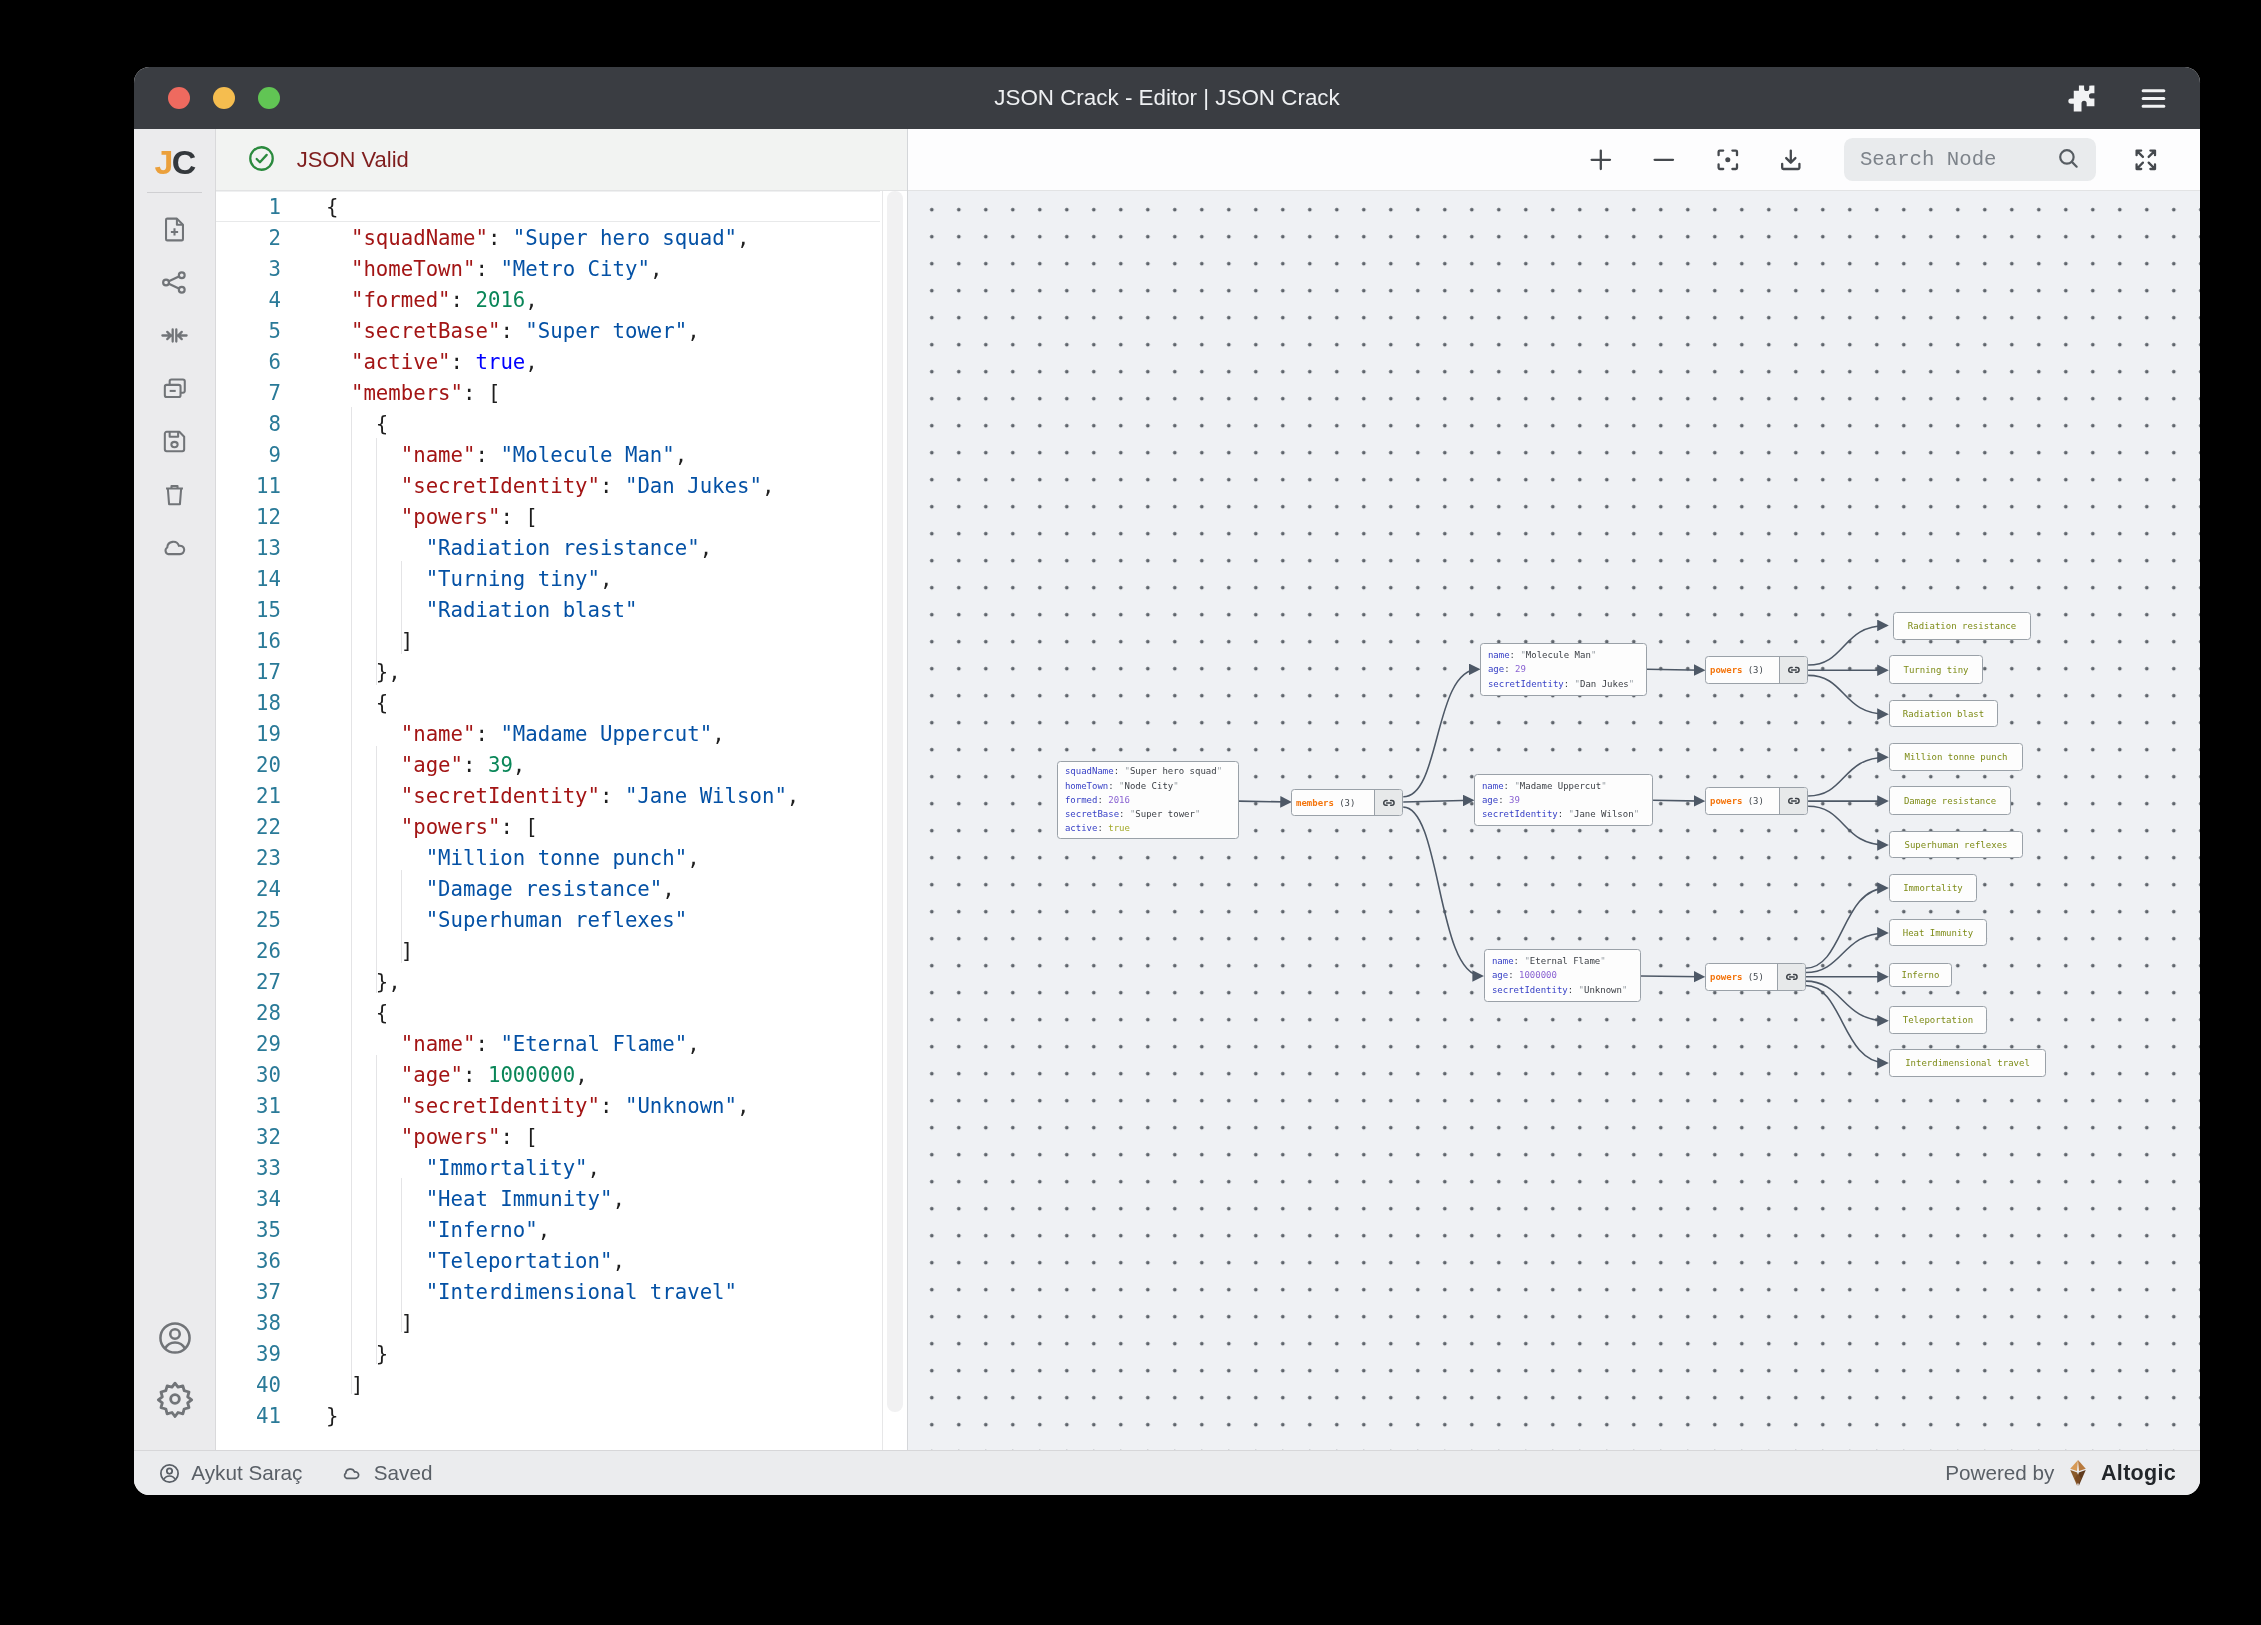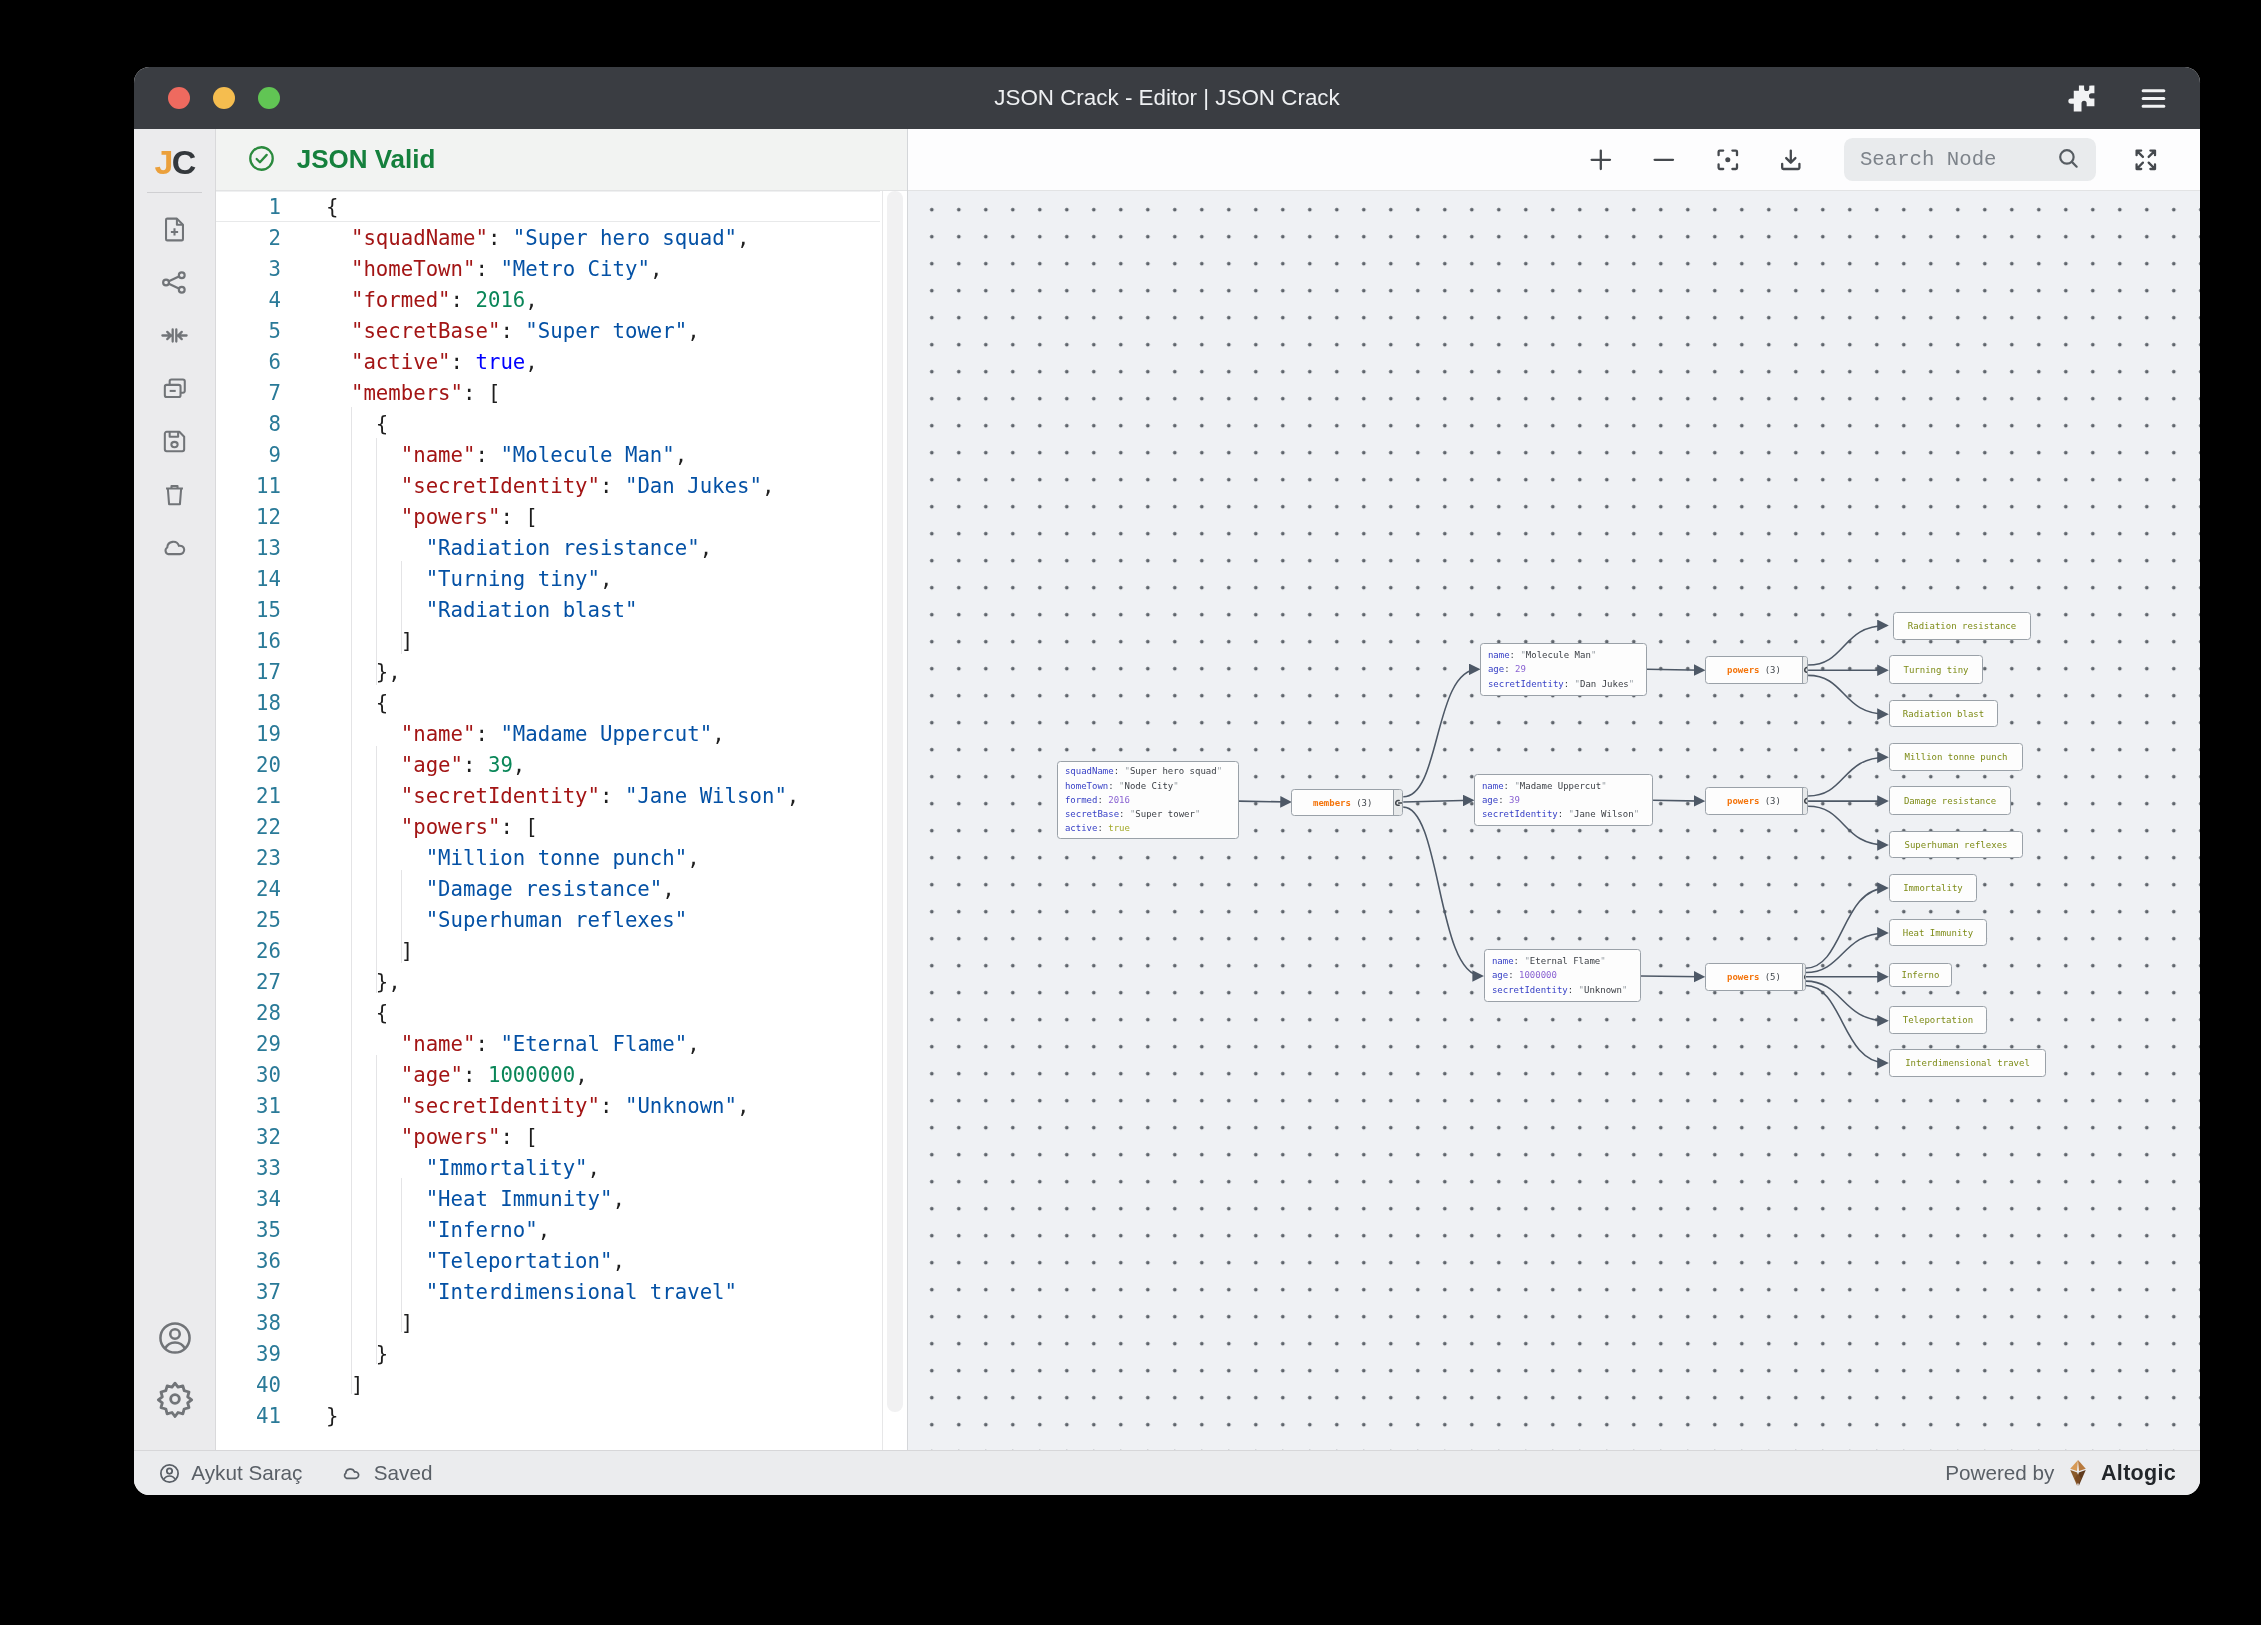--- a/index.html
+++ b/index.html
@@ -30,21 +30,21 @@
   .side-btn { width:29px; height:29px; margin:12px 0; color:#717478; cursor:pointer; }
   .side-btn svg{ width:29px; height:29px; display:block; }
   .side-btn.account { margin-top:auto; width:38px; height:38px; }
   .side-btn.account svg{ width:38px; height:38px; }
   .side-btn.settings { width:40px; height:40px; margin-top:10.3px; margin-bottom:31px; }
   .side-btn.settings svg{ width:40px; height:40px; }
 
   
   .editor-pane { width:691px; flex:0 0 auto; display:flex; flex-direction:column; background:#fff; min-height:0; }
   .editor-header { height:62px; background:#f2f3f2; border-bottom:0.9px solid #e2e3e4; display:flex; align-items:center; padding-left:31px; gap:20.7px; flex:0 0 auto; }
-  .valid-text { color:#15803d; font-size:26px; font-weight:700; }
+  .valid-text { color:#7f1d1d; font-size:22px; font-weight:400; }
   .editor-body { position:relative; flex:1 1 auto; overflow:hidden; font-family:"DejaVu Sans Mono", monospace; font-size:20.7px; }
   .current-line { position:absolute; left:0; top:0; width:664px; height:31px; border-top:1.7px solid #eff0f1; border-bottom:1.7px solid #e8e9ea; }
   .eline { display:flex; height:31px; align-items:center; position:relative; }
   .lnum { width:65px; text-align:right; color:#2a7a98; flex:0 0 auto; font-size:20.7px; }
   .lcode { padding-left:45px; white-space:pre; font-size:20.7px; color:#1e1e1e; }
   .tok-k{color:#a31515;} .tok-s{color:#0451a5;} .tok-n{color:#098658;} .tok-b{color:#0000ff;} .tok-p{color:#1e1e1e;}
   .guide { position:absolute; width:0.9px; background:#e4e4e6; }
   .scroll-strip { position:absolute; top:0; right:0; width:25px; height:100%; border-left:0.9px solid #e7e7e8; background:#fff; }
   .scroll-thumb { position:absolute; top:0; left:4.3px; width:15.5px; height:97%; background:#f1f1f2; border-radius:7.8px; }
 
@@ -61,21 +61,21 @@
             background-image:radial-gradient(circle, #5f656c 1.8px, transparent 2.1px);
             background-size:27px 27px; background-position:10.3px 5.2px; overflow:hidden; }
   .canvas svg.edges { position:absolute; left:0; top:0; width:100%; height:100%; }
 
   .gnode { position:absolute; background:#fdfdfd; border:1.4px solid #9aa1a8; border-radius:3.4px;
            font-family:"DejaVu Sans Mono", monospace; font-size:9px; color:#3b3f45; overflow:hidden; cursor:pointer; }
   .gnode .nrow { line-height:14.3px; white-space:pre; }
   .gnode.obj { padding:2.6px 6.9px; display:flex; flex-direction:column; justify-content:center; }
   .nkey{ color:#3740c6; } .nnum{ color:#8a63d2; } .nbool{ color:#a2a827; } .nstr{ color:#3b3f45; } .nq{ color:#9aa0a6; }
   .gnode.arr { display:flex; padding:0; align-items:stretch; }
-  .arr-label { flex:1; display:flex; align-items:center; gap:5.2px; padding:0 21px; }
+  .arr-label { flex:1; display:flex; align-items:center; gap:5.2px; padding:0 4px; }
   .arr-name { color:#f4740b; font-weight:700; }
   .arr-count { color:#43494f; }
   .arr-link { width:27.6px; background:#e7e9ea; border-left:1.2px solid #9aa1a8; display:flex; align-items:center; justify-content:center; color:#3d4248; }
   .gnode.leaf { display:flex; align-items:center; justify-content:center; color:#7d8b16; font-weight:500; }
 
   
   .statusbar { height:45px; background:#ebecee; border-top:0.9px solid #d7d7d9; display:flex; align-items:center; padding:3px 24px; gap:38px; color:#595f66; font-size:20.7px; flex:0 0 auto; }
   .status-item { display:flex; align-items:center; gap:10.3px; }
   .status-right { margin-left:auto; display:flex; align-items:center; gap:10.3px; }
   .brand { color:#22262a; font-weight:700; font-size:21.5px; letter-spacing:0.3px; }

